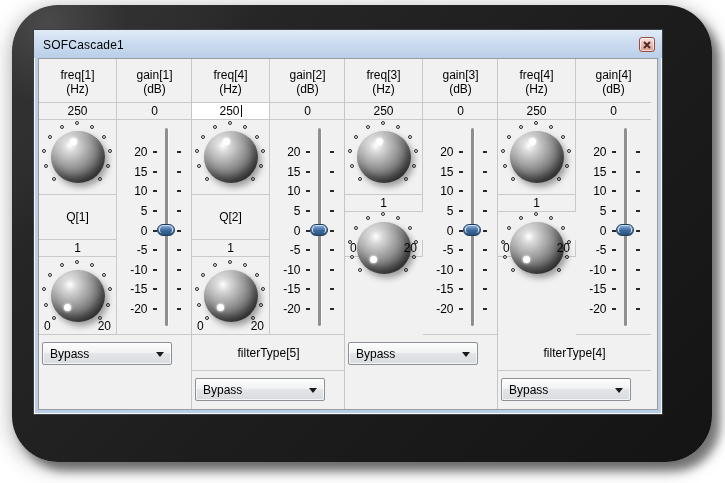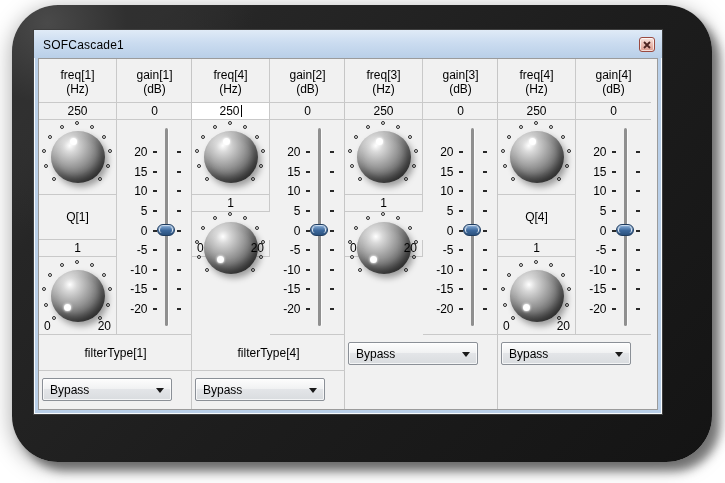--- a/index.html
+++ b/index.html
@@ -214,23 +214,20 @@
                   <i class="ktick" style="left: 67.3849px; top: 43.1976px;"></i>
                   <i class="ktick" style="left: 59.3345px; top: 56.3345px;"></i>
                 </div>
         <div class="ball">
           <div class="dot"></div>
         </div>
       </div>
       <span class="qscale min">0</span>
       <span class="qscale max">20</span>
     </div>
-    <div class="cell fcell">
-      <span>filterType[1]</span>
-    </div>
     <div class="ccell">
       <div class="combo">
         <span class="combo-label">Bypass</span>
         <span class="combo-arrow"></span>
       </div>
     </div>
   </div>
 
   <div class="group">
     <div class="cell hcell rb">
@@ -314,20 +311,23 @@
                   </div>
                   <div class="sl-row">
                     <span class="sl-num">-20</span>
                     <span class="sl-dash l"></span>
                     <span class="sl-dash r"></span>
                   </div>
                 </div>
         <div class="sl-thumb"></div>
       </div>
     </div>
+    <div class="cell rb" style="grid-column:1;">
+      <span>Q[2]</span>
+    </div>
     <div class="cell vcell rb" style="grid-column:1;">
       <span>1</span>
     </div>
     <div class="cell kcell rb qknob-cell" style="grid-column:1;">
       <div class="knob q-knob">
         <div class="knob-ticks">
                   <i class="ktick" style="left: 12.6655px; top: 56.3345px;"></i>
                   <i class="ktick" style="left: 4.61513px; top: 43.1976px;"></i>
                   <i class="ktick" style="left: 3.40628px; top: 27.8377px;"></i>
                   <i class="ktick" style="left: 9.30244px; top: 13.6031px;"></i>
@@ -340,21 +340,21 @@
                   <i class="ktick" style="left: 59.3345px; top: 56.3345px;"></i>
                 </div>
         <div class="ball">
           <div class="dot"></div>
         </div>
       </div>
       <span class="qscale min">0</span>
       <span class="qscale max">20</span>
     </div>
     <div class="cell fcell">
-      <span>filterType[4]</span>
+      <span>filterType[5]</span>
     </div>
     <div class="ccell">
       <div class="combo">
         <span class="combo-label">Bypass</span>
         <span class="combo-arrow"></span>
       </div>
     </div>
   </div>
 
   <div class="group">
@@ -559,23 +559,20 @@
                   </div>
                   <div class="sl-row">
                     <span class="sl-num">-20</span>
                     <span class="sl-dash l"></span>
                     <span class="sl-dash r"></span>
                   </div>
                 </div>
         <div class="sl-thumb"></div>
       </div>
     </div>
-    <div class="cell rb" style="grid-column:1;">
-      <span>Q[4]</span>
-    </div>
     <div class="cell vcell rb" style="grid-column:1;">
       <span>1</span>
     </div>
     <div class="cell kcell rb qknob-cell" style="grid-column:1;">
       <div class="knob q-knob">
         <div class="knob-ticks">
                   <i class="ktick" style="left: 12.6655px; top: 56.3345px;"></i>
                   <i class="ktick" style="left: 4.61513px; top: 43.1976px;"></i>
                   <i class="ktick" style="left: 3.40628px; top: 27.8377px;"></i>
                   <i class="ktick" style="left: 9.30244px; top: 13.6031px;"></i>
@@ -586,20 +583,23 @@
                   <i class="ktick" style="left: 68.5937px; top: 27.8377px;"></i>
                   <i class="ktick" style="left: 67.3849px; top: 43.1976px;"></i>
                   <i class="ktick" style="left: 59.3345px; top: 56.3345px;"></i>
                 </div>
         <div class="ball">
           <div class="dot"></div>
         </div>
       </div>
       <span class="qscale min">0</span>
       <span class="qscale max">20</span>
+    </div>
+    <div class="cell fcell">
+      <span>filterType[4]</span>
     </div>
     <div class="ccell">
       <div class="combo">
         <span class="combo-label">Bypass</span>
         <span class="combo-arrow"></span>
       </div>
     </div>
   </div>
 </div>
     </div>

